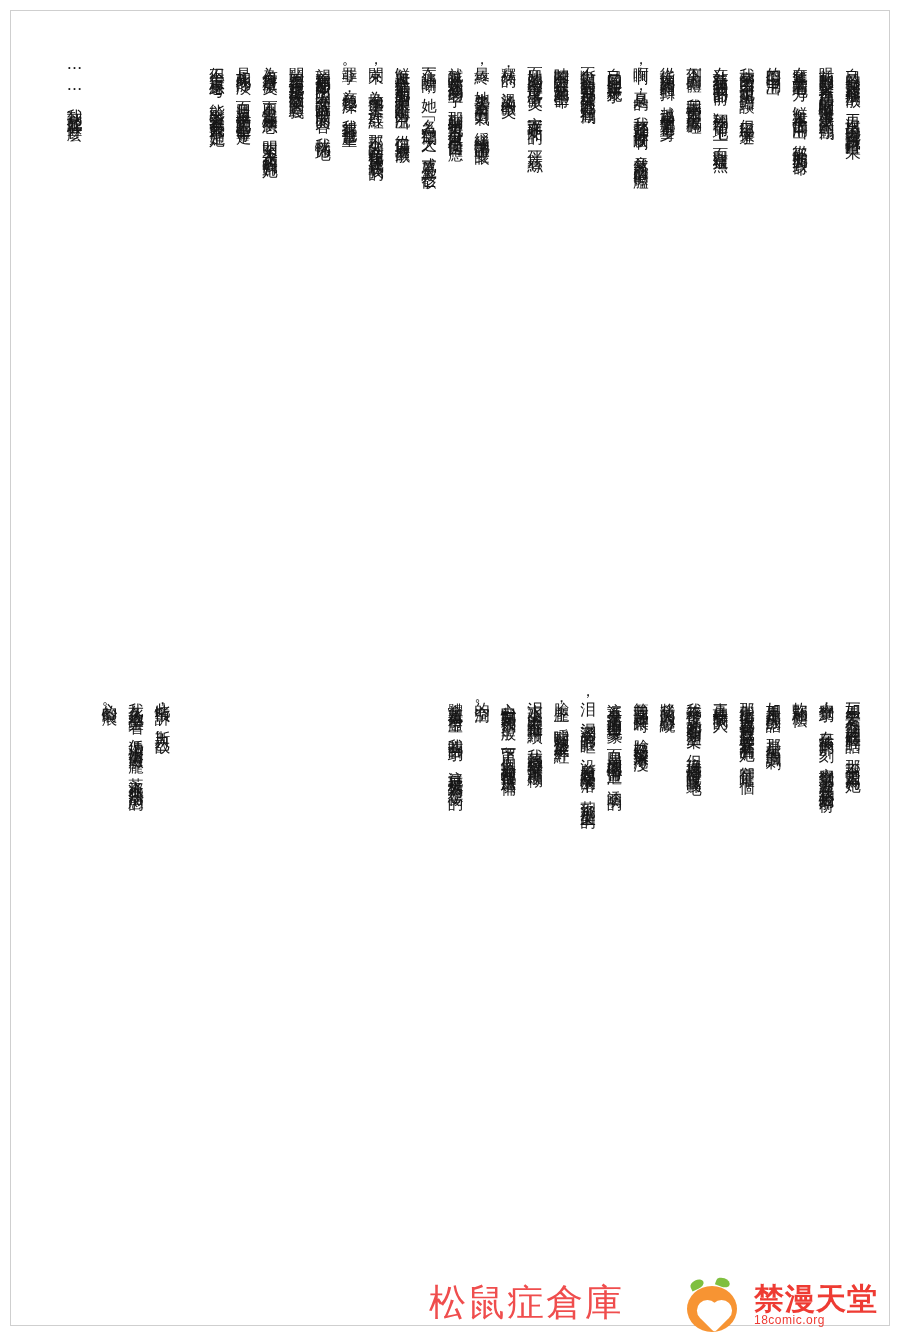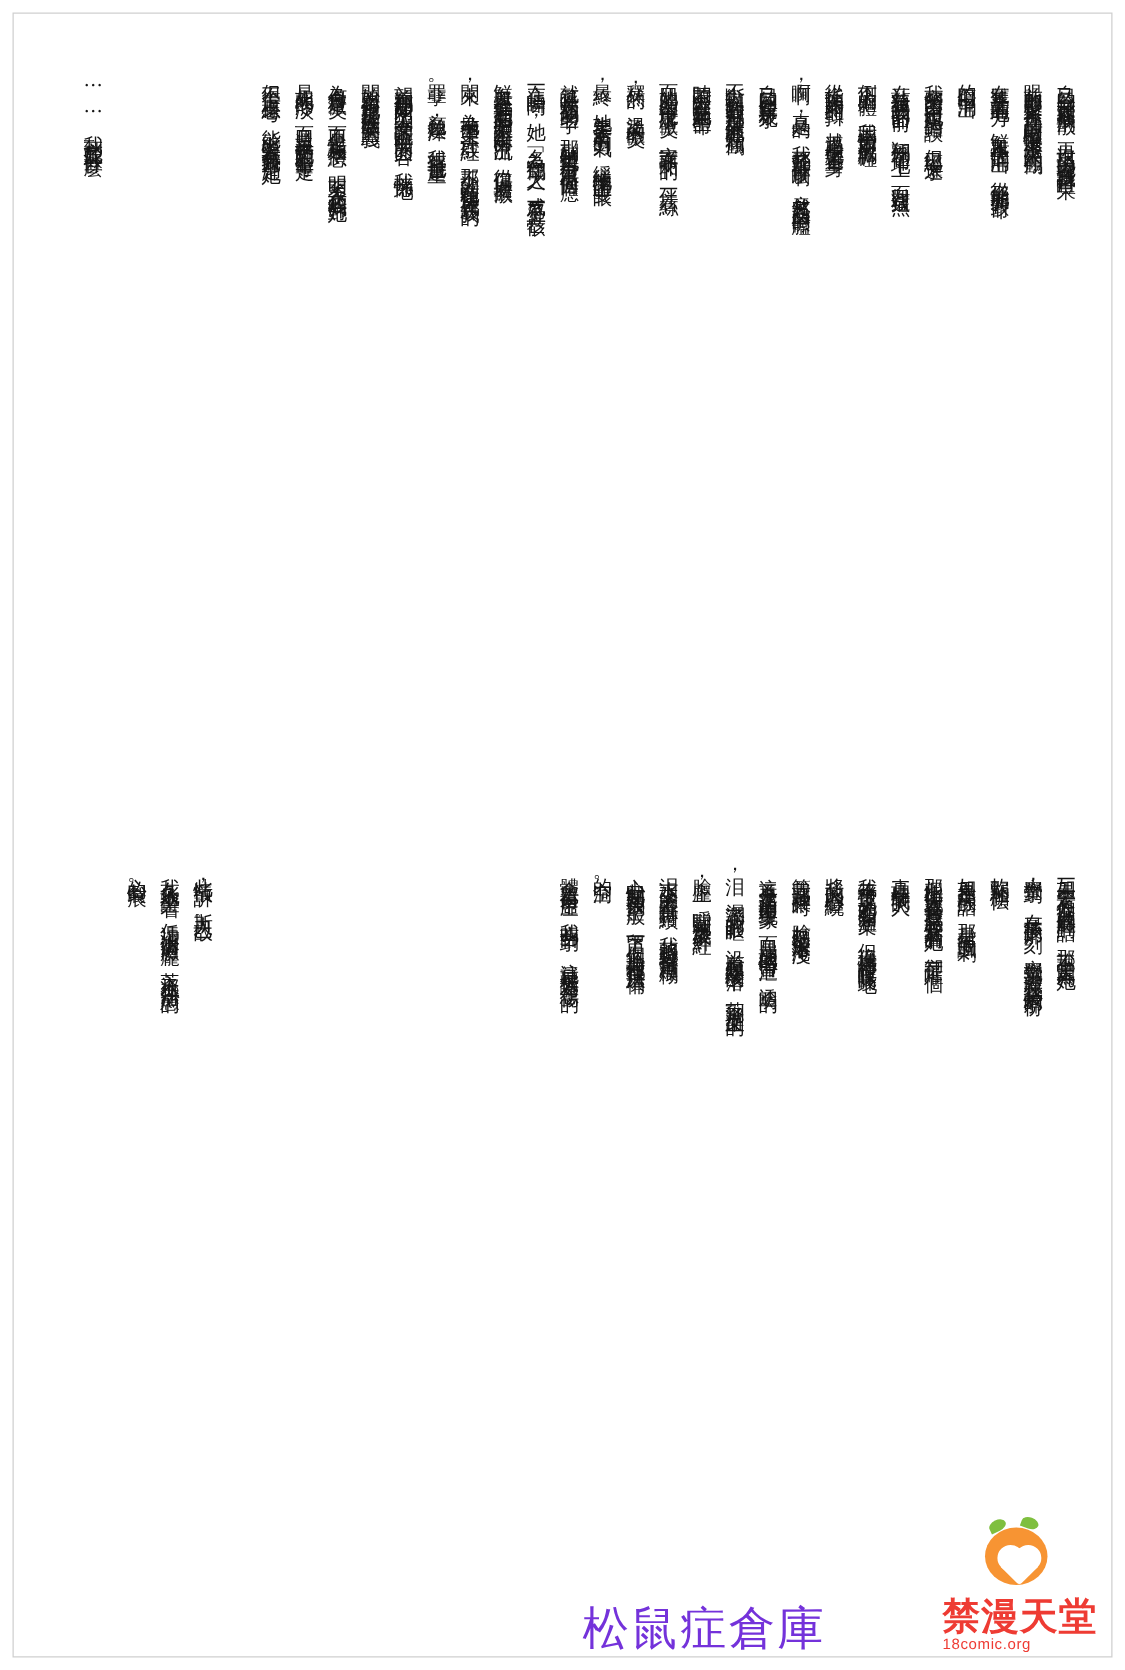--- a/index.html
+++ b/index.html
@@ -63,38 +63,37 @@
   }
   
   #block-lower-left {
     left: 90px;
     top: 690px;
     height: 560px;
   }
   
   #watermark {
     position: absolute;
-    left: 466px;
+    left: 429px;
     bottom: 8px;
     font-size: 37px;
-    color: #6d28d9;
+    color: #ef4444;
     letter-spacing: 2px;
     font-family: Liberation Mono, monospace;
     white-space: nowrap;
     opacity: 0.95;
   }
   
   #logo {
     position: absolute;
     right: 22px;
-    bottom: 14px;
+    bottom: 2px;
     display: flex;
     align-items: center;
     gap: 8px;
-    flex-direction: column;
   }
   #logo-mark {
     position: relative;
     width: 62px;
     height: 58px;
   }
   #logo-circle {
     position: absolute;
     left: 3px;
     top: 10px;

